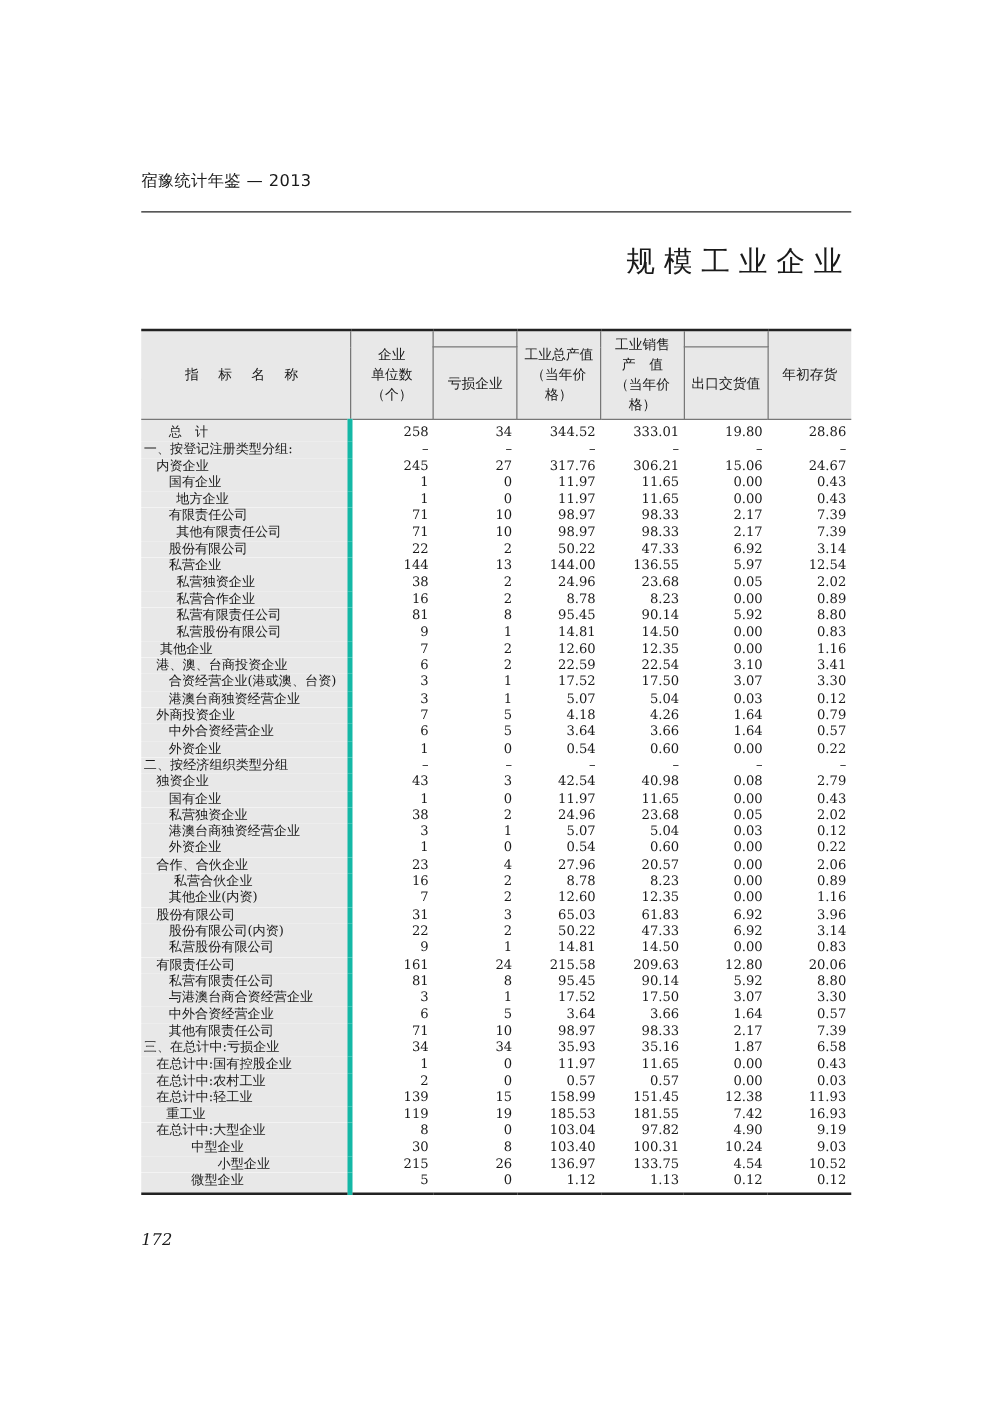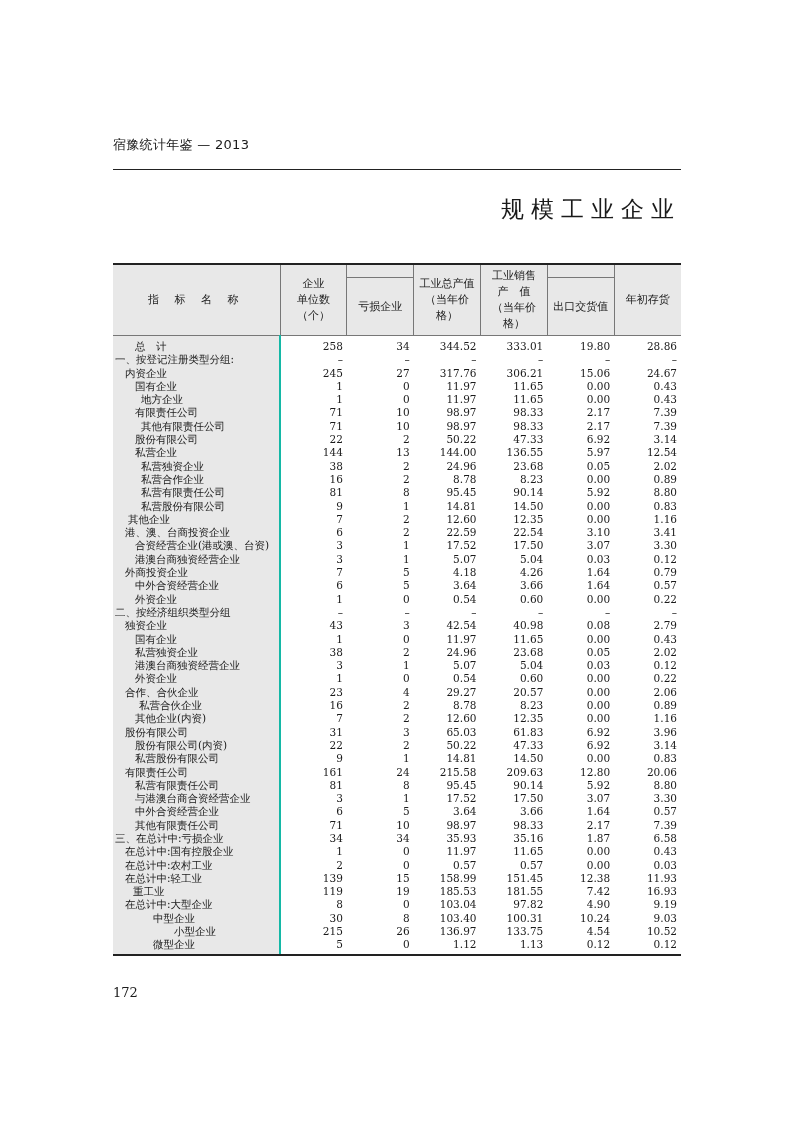--- a/index.html
+++ b/index.html
@@ -17,25 +17,25 @@
   col.c-num { width: 66.8px; }
   thead tr.hdr-top td { border-top: 2px solid #222; }
   thead td { background: #e8e8e8; border: 1px solid #777; text-align: center;
          vertical-align: middle; font-size: 11px; line-height: 16px; padding: 0; }
   thead td.name-h { letter-spacing: 6px; border-left: none; }
   thead td.last { border-right: none; }
   thead td.blank { height: 12px; }
   thead tr.hdr-top td.tall { height: 70px; }
   tbody td { padding: 0 4px; height: 13.3px; line-height: 13.3px; white-space: nowrap;
          font-size: 10.5px; }
-  tbody td.name { background: #e8e8e8; border-right: 2px solid #14b8a6; text-align: left; padding-left: 2px; overflow: hidden; }
+  tbody td.name { background: #e8e8e8; border-right: 4px solid #14b8a6; text-align: left; padding-left: 2px; overflow: hidden; }
   tbody td.num { text-align: right; padding-right: 4px; }
   tbody tr.first td { padding-top: 4px; }
   tbody tr.last td { border-bottom: 2px solid #222; padding-bottom: 2px; }
-  .page-number { position: absolute; left: 113px; top: 985px; font-size: 13px; }
+  .page-number { position: absolute; left: 113px; top: 985px; font-size: 13px; font-style: italic; }
 </style>
 </head>
 <body>
 
 <div class="running-head">宿豫统计年鉴 — 2013</div>
 <div class="section-title">规模工业企业</div>
 <div class="table-label">表 4–4</div>
 
 <div class="table-wrap">
   <table>
@@ -306,21 +306,21 @@
           <td class="num">0</td>
           <td class="num">0.54</td>
           <td class="num">0.60</td>
           <td class="num">0.00</td>
           <td class="num">0.22</td>
         </tr>
         <tr>
           <td class="name" style="padding-left: 12px;">合作、合伙企业</td>
           <td class="num">23</td>
           <td class="num">4</td>
-          <td class="num">29.27</td>
+          <td class="num">27.96</td>
           <td class="num">20.57</td>
           <td class="num">0.00</td>
           <td class="num">2.06</td>
         </tr>
         <tr>
           <td class="name" style="padding-left: 26px;">私营合伙企业</td>
           <td class="num">16</td>
           <td class="num">2</td>
           <td class="num">8.78</td>
           <td class="num">8.23</td>

